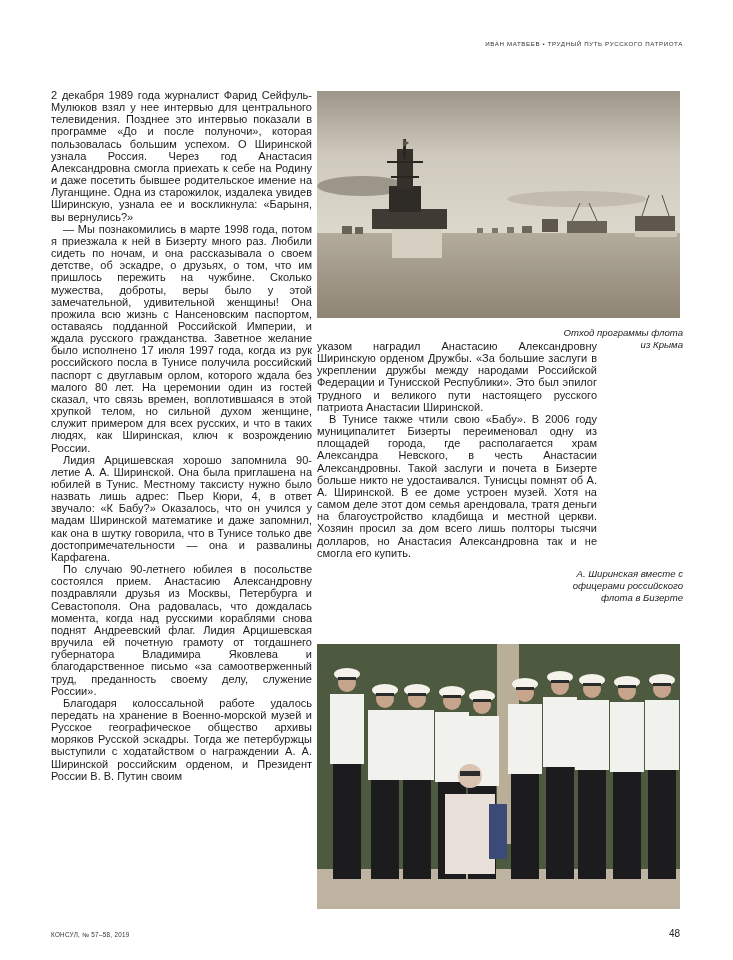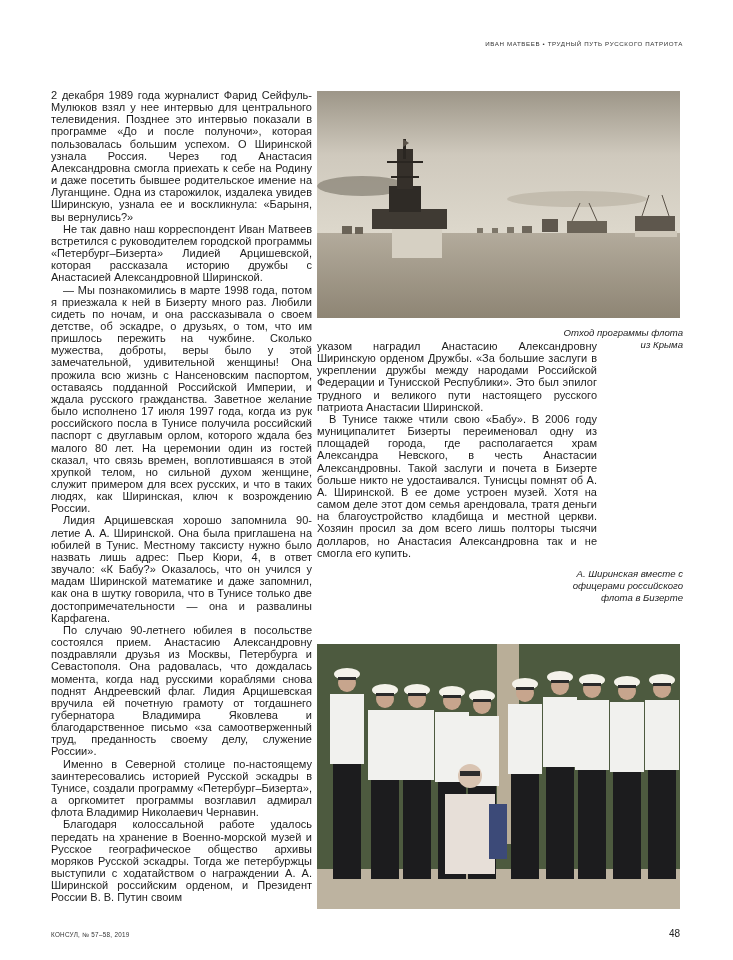--- a/index.html
+++ b/index.html
@@ -24,25 +24,23 @@
     .page-num { position: absolute; right: 53px; top: 928px; font-size: 10px; color: #222; }
     svg { display: block; }
   </style>
 </head>
 <body>
 
 <div class="running-head">Иван Матвеев • Трудный путь русского патриота</div>
 
 <div class="col" id="col-left">
   <p class="first">2 декабря 1989 года журналист Фарид Сейфуль-Мулюков взял у нее интервью для центрального телевидения. Позднее это интервью показали в программе «До и после полуночи», которая пользовалась большим успехом. О Ширинской узнала Россия. Через год Анастасия Александровна смогла приехать к себе на Родину и даже посетить бывшее родительское имение на Луганщине. Одна из старожилок, издалека увидев Ширинскую, узнала ее и воскликнула: «Барыня, вы вернулись?»</p>
-  <p>Не так давно наш корреспондент Иван Матвеев встретился с руководителем городской программы «Петербург–Бизерта» Лидией Арцишевской, которая рассказала историю дружбы с Анастасией Александровной Ширинской.</p>
   <p>— Мы познакомились в марте 1998 года, потом я приезжала к ней в Бизерту много раз. Любили сидеть по ночам, и она рассказывала о своем детстве, об эскадре, о друзьях, о том, что им пришлось пережить на чужбине. Сколько мужества, доброты, веры было у этой замечательной, удивительной женщины! Она прожила всю жизнь с Нансеновским паспортом, оставаясь подданной Российской Империи, и ждала русского гражданства. Заветное желание было исполнено 17 июля 1997 года, когда из рук российского посла в Тунисе получила российский паспорт с двуглавым орлом, которого ждала без малого 80 лет. На церемонии один из гостей сказал, что связь времен, воплотившаяся в этой хрупкой телом, но сильной духом женщине, служит примером для всех русских, и что в таких людях, как Ширинская, ключ к возрождению России.</p>
   <p>Лидия Арцишевская хорошо запомнила 90-летие А. А. Ширинской. Она была приглашена на юбилей в Тунис. Местному таксисту нужно было назвать лишь адрес: Пьер Кюри, 4, в ответ звучало: «К Бабу?» Оказалось, что он учился у мадам Ширинской математике и даже запомнил, как она в шутку говорила, что в Тунисе только две достопримечательности — она и развалины Карфагена.</p>
   <p>По случаю 90-летнего юбилея в посольстве состоялся прием. Анастасию Александровну поздравляли друзья из Москвы, Петербурга и Севастополя. Она радовалась, что дождалась момента, когда над русскими кораблями снова поднят Андреевский флаг. Лидия Арцишевская вручила ей почетную грамоту от тогдашнего губернатора Владимира Яковлева и благодарственное письмо «за самоотверженный труд, преданность своему делу, служение России».</p>
-  <p>Именно в Северной столице по-настоящему заинтересовались историей Русской эскадры в Тунисе, создали программу «Петербург–Бизерта», а оргкомитет программы возглавил адмирал флота Владимир Николаевич Чернавин.</p>
   <p>Благодаря колоссальной работе удалось передать на хранение в Военно-морской музей и Русское географическое общество архивы моряков Русской эскадры. Тогда же петербуржцы выступили с ходатайством о награждении А. А. Ширинской российским орденом, и Президент России В. В. Путин своим</p>
 </div>
 
 <div class="photo" id="photo-fleet">
   <svg width="363" height="227" viewBox="0 0 363 227">
     <defs>
       <linearGradient id="sky" x1="0" y1="0" x2="0" y2="1">
         <stop offset="0" stop-color="#9d9688"></stop>
         <stop offset="0.45" stop-color="#cfc9bd"></stop>
         <stop offset="1" stop-color="#ddd8cc"></stop>

